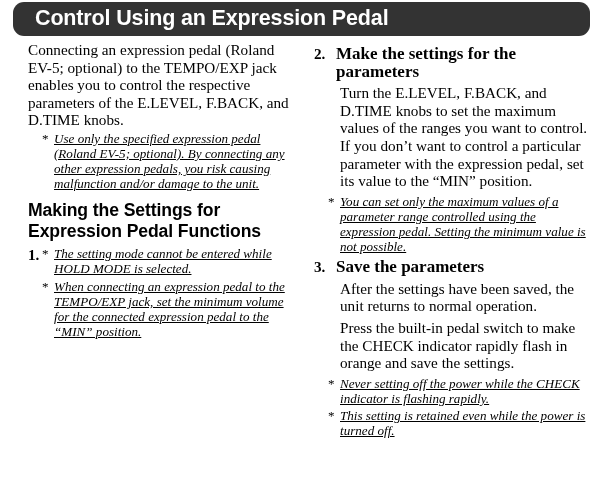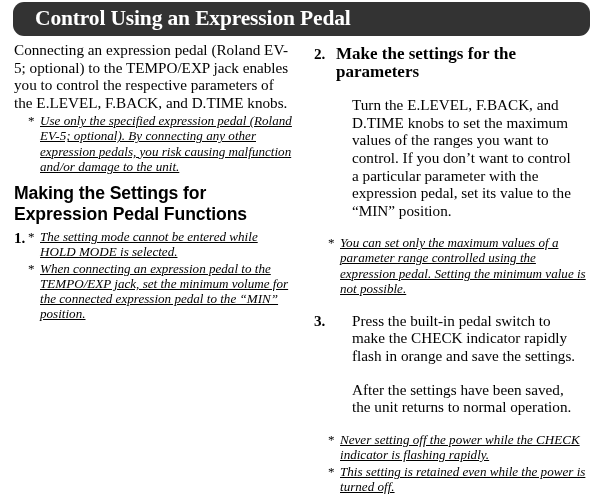--- a/index.html
+++ b/index.html
@@ -26,42 +26,42 @@
     background: #333333;
     border-radius: 11px;
     box-sizing: border-box;
   }
   .banner-title {
     position: absolute;
     left: 22px;
     top: 50%;
     transform: translateY(-52%);
     color: #ffffff;
-    font-family: Liberation Serif, serif;
+    font-family: Liberation Sans, sans-serif;
     font-weight: bold;
     font-size: 21.5px;
     letter-spacing: -0.15px;
     white-space: nowrap;
   }
 
   
   .columns {
     position: absolute;
     left: 0;
     top: 41px;
     width: 600px;
     display: flex;
     align-items: flex-start;
   }
   .col {
     box-sizing: border-box;
   }
   .col-left {
     width: 300px;
-    padding-left: 14px;
+    padding-left: 28px;
     padding-right: 8px;
   }
   .col-right {
     width: 300px;
     padding-left: 14px;
     padding-right: 8px;
   }
 
   
   .para {
@@ -121,21 +121,21 @@
   }
   .step-title {
     font-weight: bold;
     font-size: 17px;
     line-height: 17.6px;
     margin: 0;
   }
   .step-body {
     font-size: 15.2px;
     line-height: 17.6px;
-    margin: 16px;
+    margin: 4px;
   }
   .step .note {
     margin-left: -22px;
   }
 </style>
 </head>
 <body>
 
 <div class="banner">
   <div class="banner-title">Control Using an Expression Pedal</div>
@@ -178,22 +178,23 @@
       <p class="step-body">Turn the E.LEVEL, F.BACK, and D.TIME knobs to set the maximum values of the ranges you want to control. If you don’t want to control a particular parameter with the expression pedal, set its value to the “MIN” position.</p>
 
       <div class="note">
         <span class="note-star">*</span>
         <span class="note-text">You can set only the maximum values of a parameter range controlled using the expression pedal. Setting the minimum value is not possible.</span>
       </div>
     </div>
 
     <div class="step">
       <span class="step-num">3.</span>
+      <p class="step-title">Save the parameters</p>
+      <p class="step-body">After the settings have been saved, the unit returns to normal operation.</p>
       <p class="step-body">Press the built-in pedal switch to make the CHECK indicator rapidly flash in orange and save the settings.</p>
-      <p class="step-body">After the settings have been saved, the unit returns to normal operation.</p>
 
       <div class="note">
         <span class="note-star">*</span>
         <span class="note-text">Never setting off the power while the CHECK indicator is flashing rapidly.</span>
       </div>
 
       <div class="note">
         <span class="note-star">*</span>
         <span class="note-text">This setting is retained even while the power is turned off.</span>
       </div>

